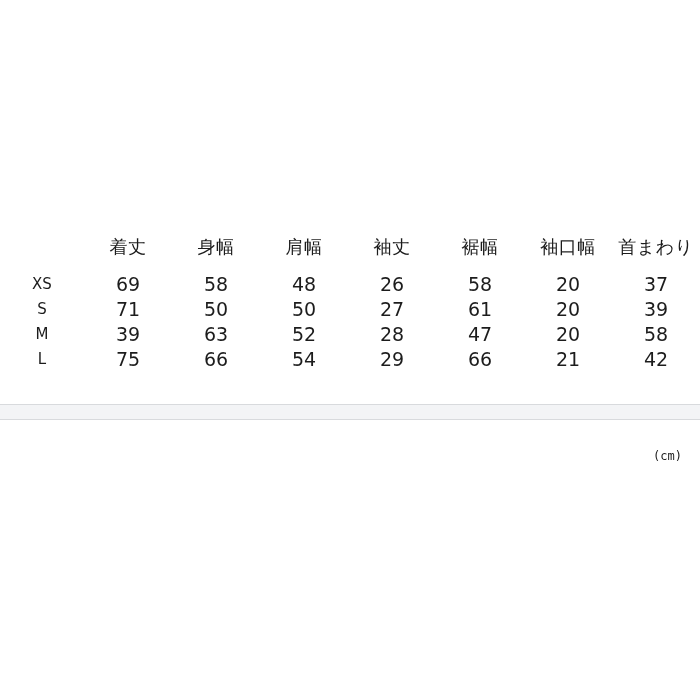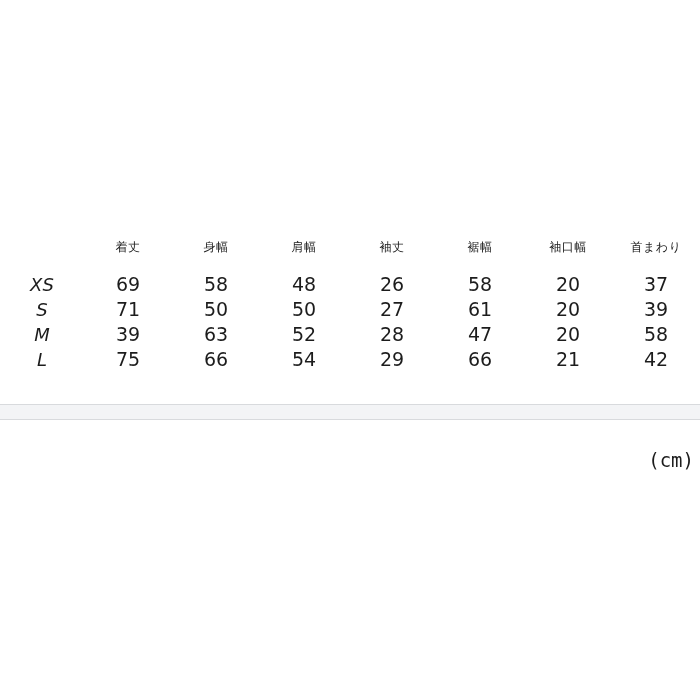--- a/index.html
+++ b/index.html
@@ -38,26 +38,25 @@
     font-size: 13px;
     color: #1c1c1c;
     padding: 0;
     height: 25px;
     line-height: 25px;
     vertical-align: middle;
   }
   table.size-table th.col-label,
   table.size-table td.row-label {
     width: 84px;
-    font-size: 18px;
-    font-style: italic;
+    font-size: 15px;
   }
   table.size-table th.col-head {
     width: 88px;
-    font-size: 12px;
+    font-size: 18px;
     letter-spacing: 0.5px;
   }
   table.size-table td.cell {
     width: 88px;
     font-size: 19px;
   }
   table.size-table thead th {
     height: 30px;
     line-height: 30px;
     padding-bottom: 10px;
@@ -77,23 +76,23 @@
   .band {
     position: absolute;
     left: 0;
     top: 405px;
     width: 700px;
     height: 14px;
     background: #f3f4f6;
   }
   .unit {
     position: absolute;
-    right: 6px;
+    right: 18px;
     top: 449px;
-    font-size: 19px;
+    font-size: 12px;
     color: #1c1c1c;
     font-family: "DejaVu Sans Mono", monospace;
   }
 </style>
 </head>
 <body>
 
 <div class="page">
 
   <div class="size-table-wrap">

